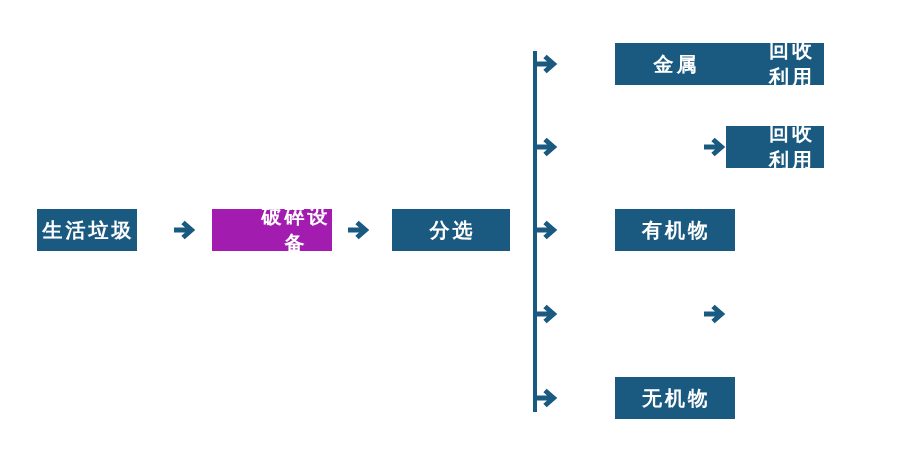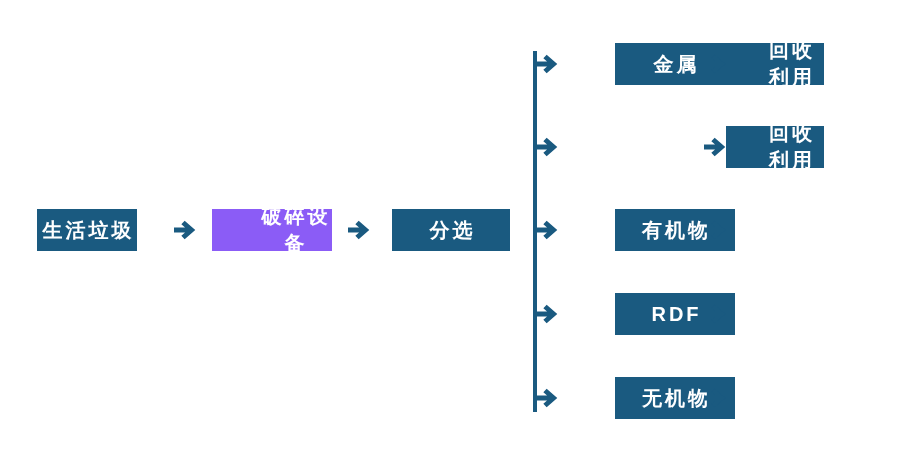--- a/index.html
+++ b/index.html
@@ -23,21 +23,21 @@
     font-size: 20px;
     font-weight: bold;
     letter-spacing: 3px;
     display: flex;
     align-items: center;
     justify-content: center;
     text-align: center;
     box-sizing: border-box;
     padding-left: 3px; 
   }
-  .node.red { background: #8b5cf6; padding-left: 48px; }
+  .node.red { background: #a21caf; padding-left: 48px; }
   .arrow {
     position: absolute;
     width: 28px;
     height: 20px;
   }
   .vline {
     position: absolute;
     left: 533px;
     top: 51px;
     width: 4px;
@@ -108,21 +108,20 @@
     <path d="M0 10 H17 M10 2.5 L18.5 10 L10 17.5" stroke="#1a5a80" stroke-width="5" fill="none"></path>
   </svg>
   <div class="node b-src row2">有机物</div>
   <svg class="arrow a-mid a-row2" viewBox="0 0 28 20">
     <path d="M1 10 H17 M10 2.5 L18.5 10 L10 17.5" stroke="#1a5a80" stroke-width="5" fill="none"></path>
   </svg>
 
   <svg class="arrow a-branch a-row3" viewBox="0 0 28 20">
     <path d="M0 10 H17 M10 2.5 L18.5 10 L10 17.5" stroke="#1a5a80" stroke-width="5" fill="none"></path>
   </svg>
-  <div class="node b-src row3">RDF</div>
   <svg class="arrow a-mid a-row3" viewBox="0 0 28 20">
     <path d="M1 10 H17 M10 2.5 L18.5 10 L10 17.5" stroke="#1a5a80" stroke-width="5" fill="none"></path>
   </svg>
 
   <svg class="arrow a-branch a-row4" viewBox="0 0 28 20">
     <path d="M0 10 H17 M10 2.5 L18.5 10 L10 17.5" stroke="#1a5a80" stroke-width="5" fill="none"></path>
   </svg>
   <div class="node b-src row4">无机物</div>
   <svg class="arrow a-mid a-row4" viewBox="0 0 28 20">
     <path d="M1 10 H17 M10 2.5 L18.5 10 L10 17.5" stroke="#1a5a80" stroke-width="5" fill="none"></path>

